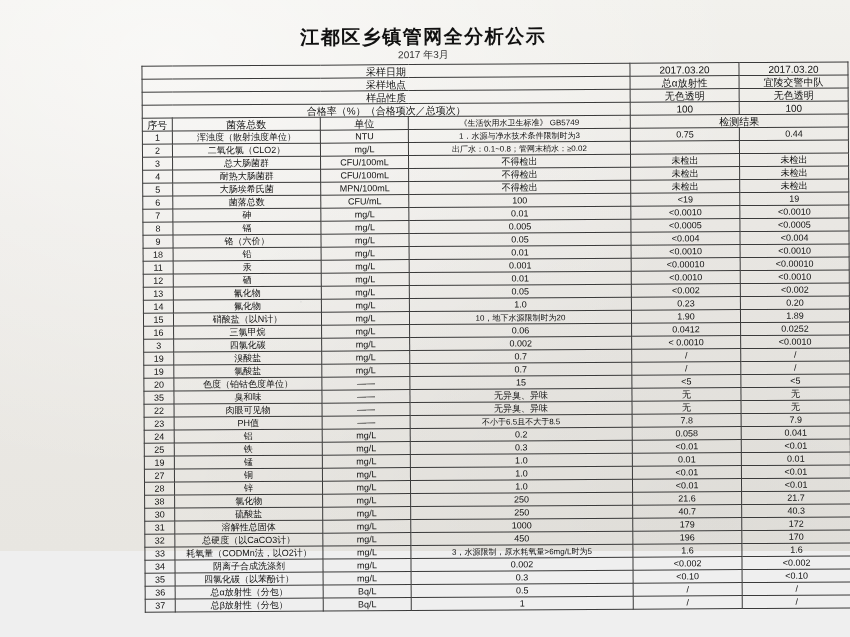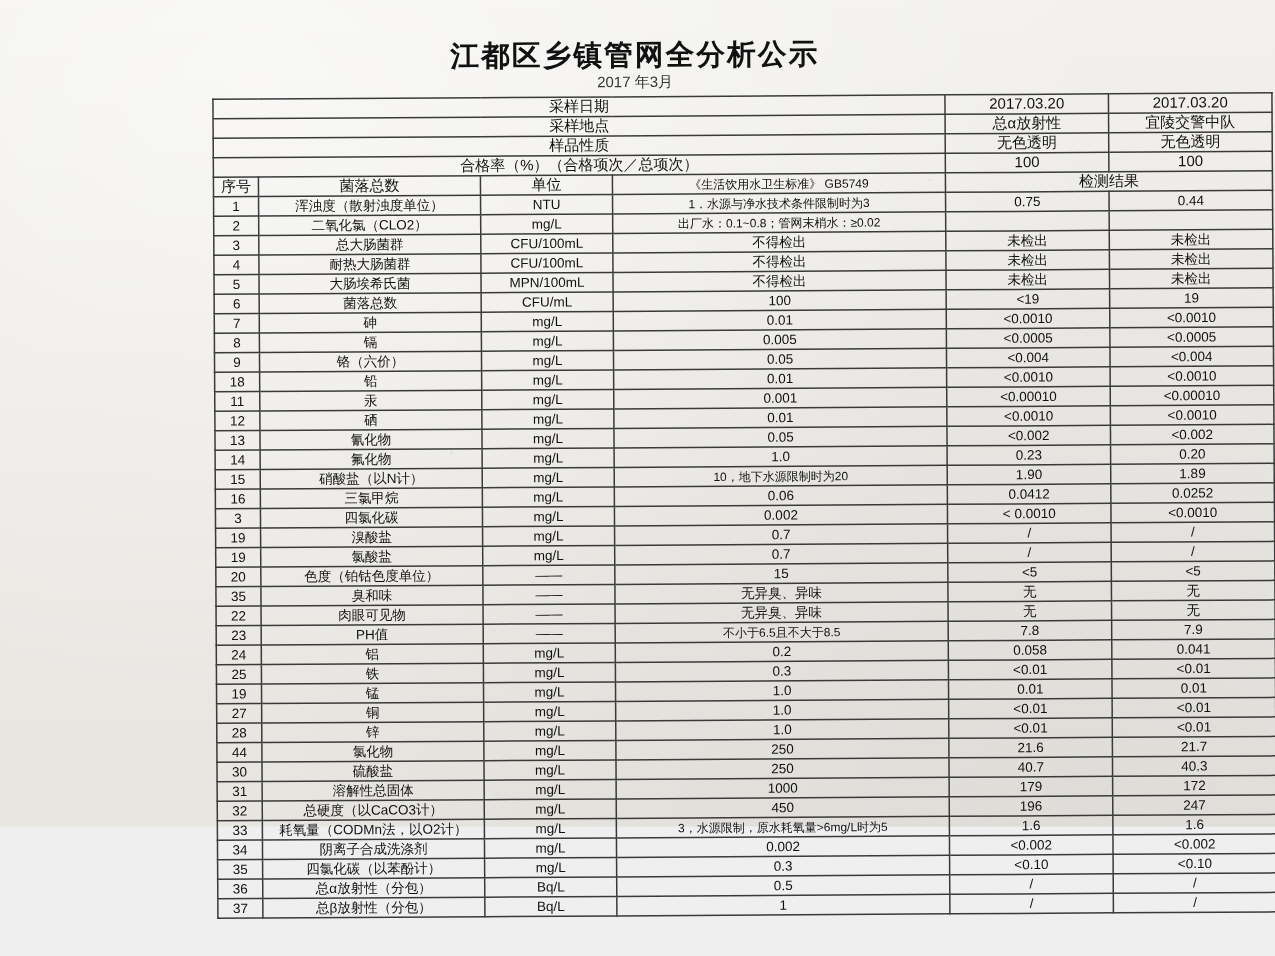--- a/index.html
+++ b/index.html
@@ -370,21 +370,21 @@
           </tr>
           <tr>
             <td>28</td>
             <td class="lbl-left">锌</td>
             <td>mg/L</td>
             <td>1.0</td>
             <td>&lt;0.01</td>
             <td>&lt;0.01</td>
           </tr>
           <tr>
-            <td>44</td>
+            <td>38</td>
             <td class="lbl-left">氯化物</td>
             <td>mg/L</td>
             <td>250</td>
             <td>21.6</td>
             <td>21.7</td>
           </tr>
           <tr>
             <td>30</td>
             <td class="lbl-left">硫酸盐</td>
             <td>mg/L</td>
@@ -399,21 +399,21 @@
             <td>1000</td>
             <td>179</td>
             <td>172</td>
           </tr>
           <tr>
             <td>32</td>
             <td class="lbl-left">总硬度（以CaCO3计）</td>
             <td>mg/L</td>
             <td>450</td>
             <td>196</td>
-            <td>247</td>
+            <td>170</td>
           </tr>
           <tr>
             <td>33</td>
             <td class="lbl-left">耗氧量（CODMn法，以O2计）</td>
             <td>mg/L</td>
             <td class="small">3，水源限制，原水耗氧量&gt;6mg/L时为5</td>
             <td>1.6</td>
             <td>1.6</td>
           </tr>
           <tr>

